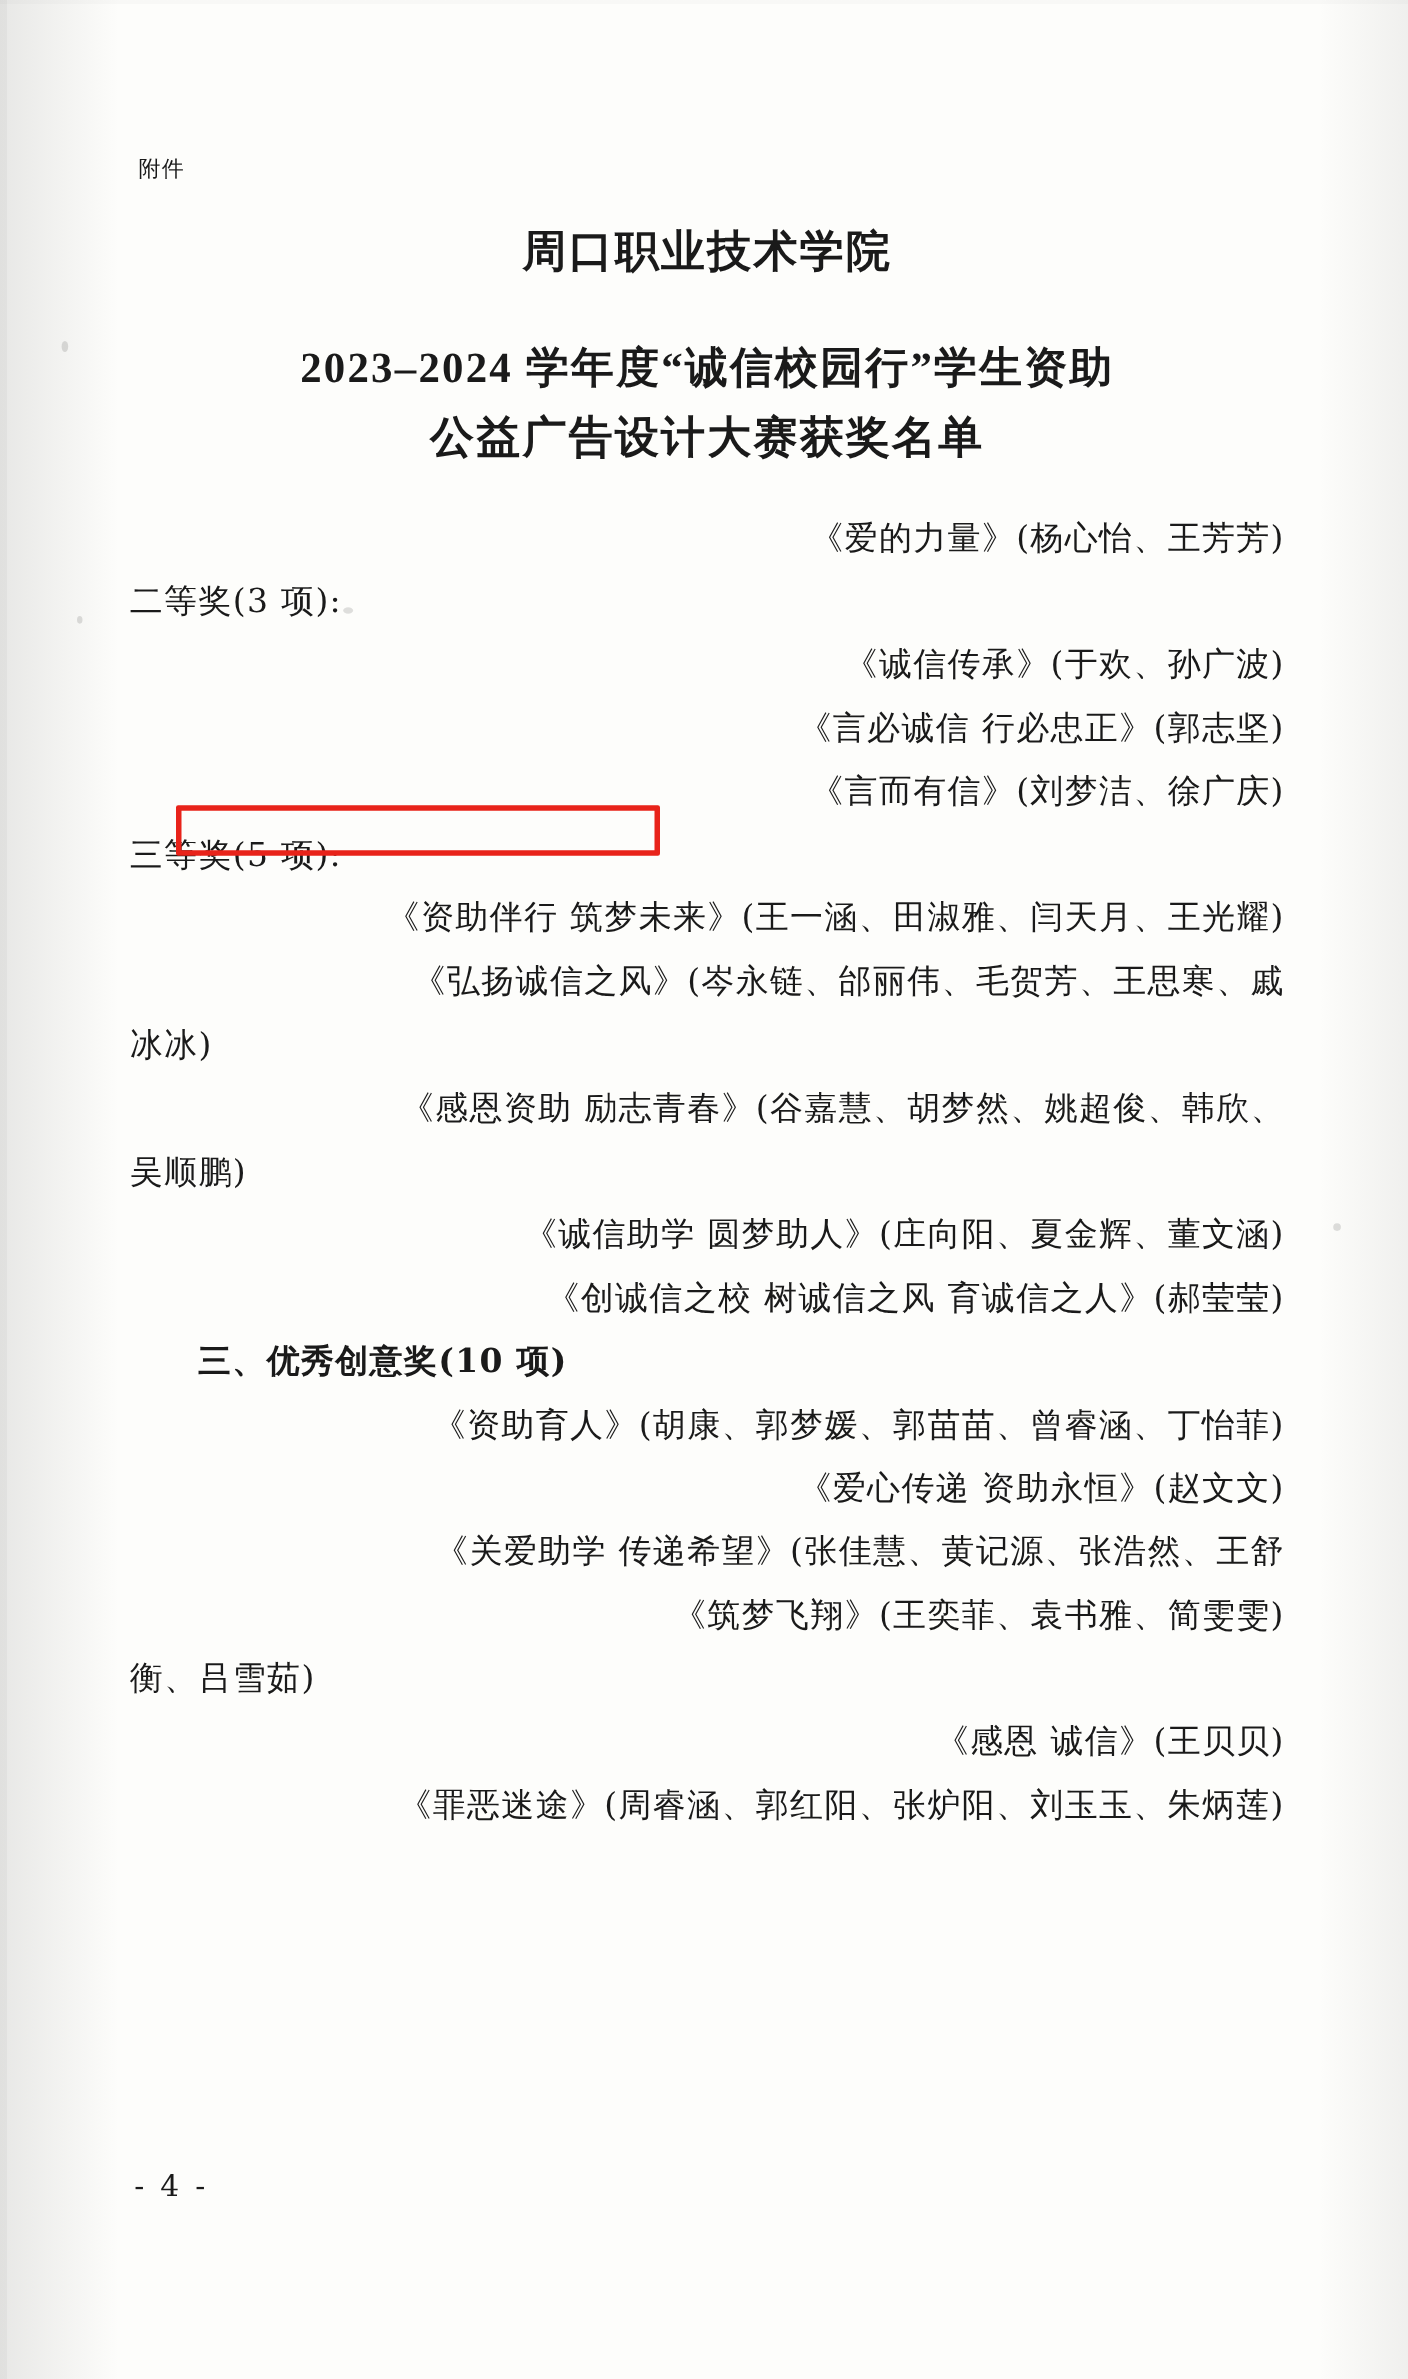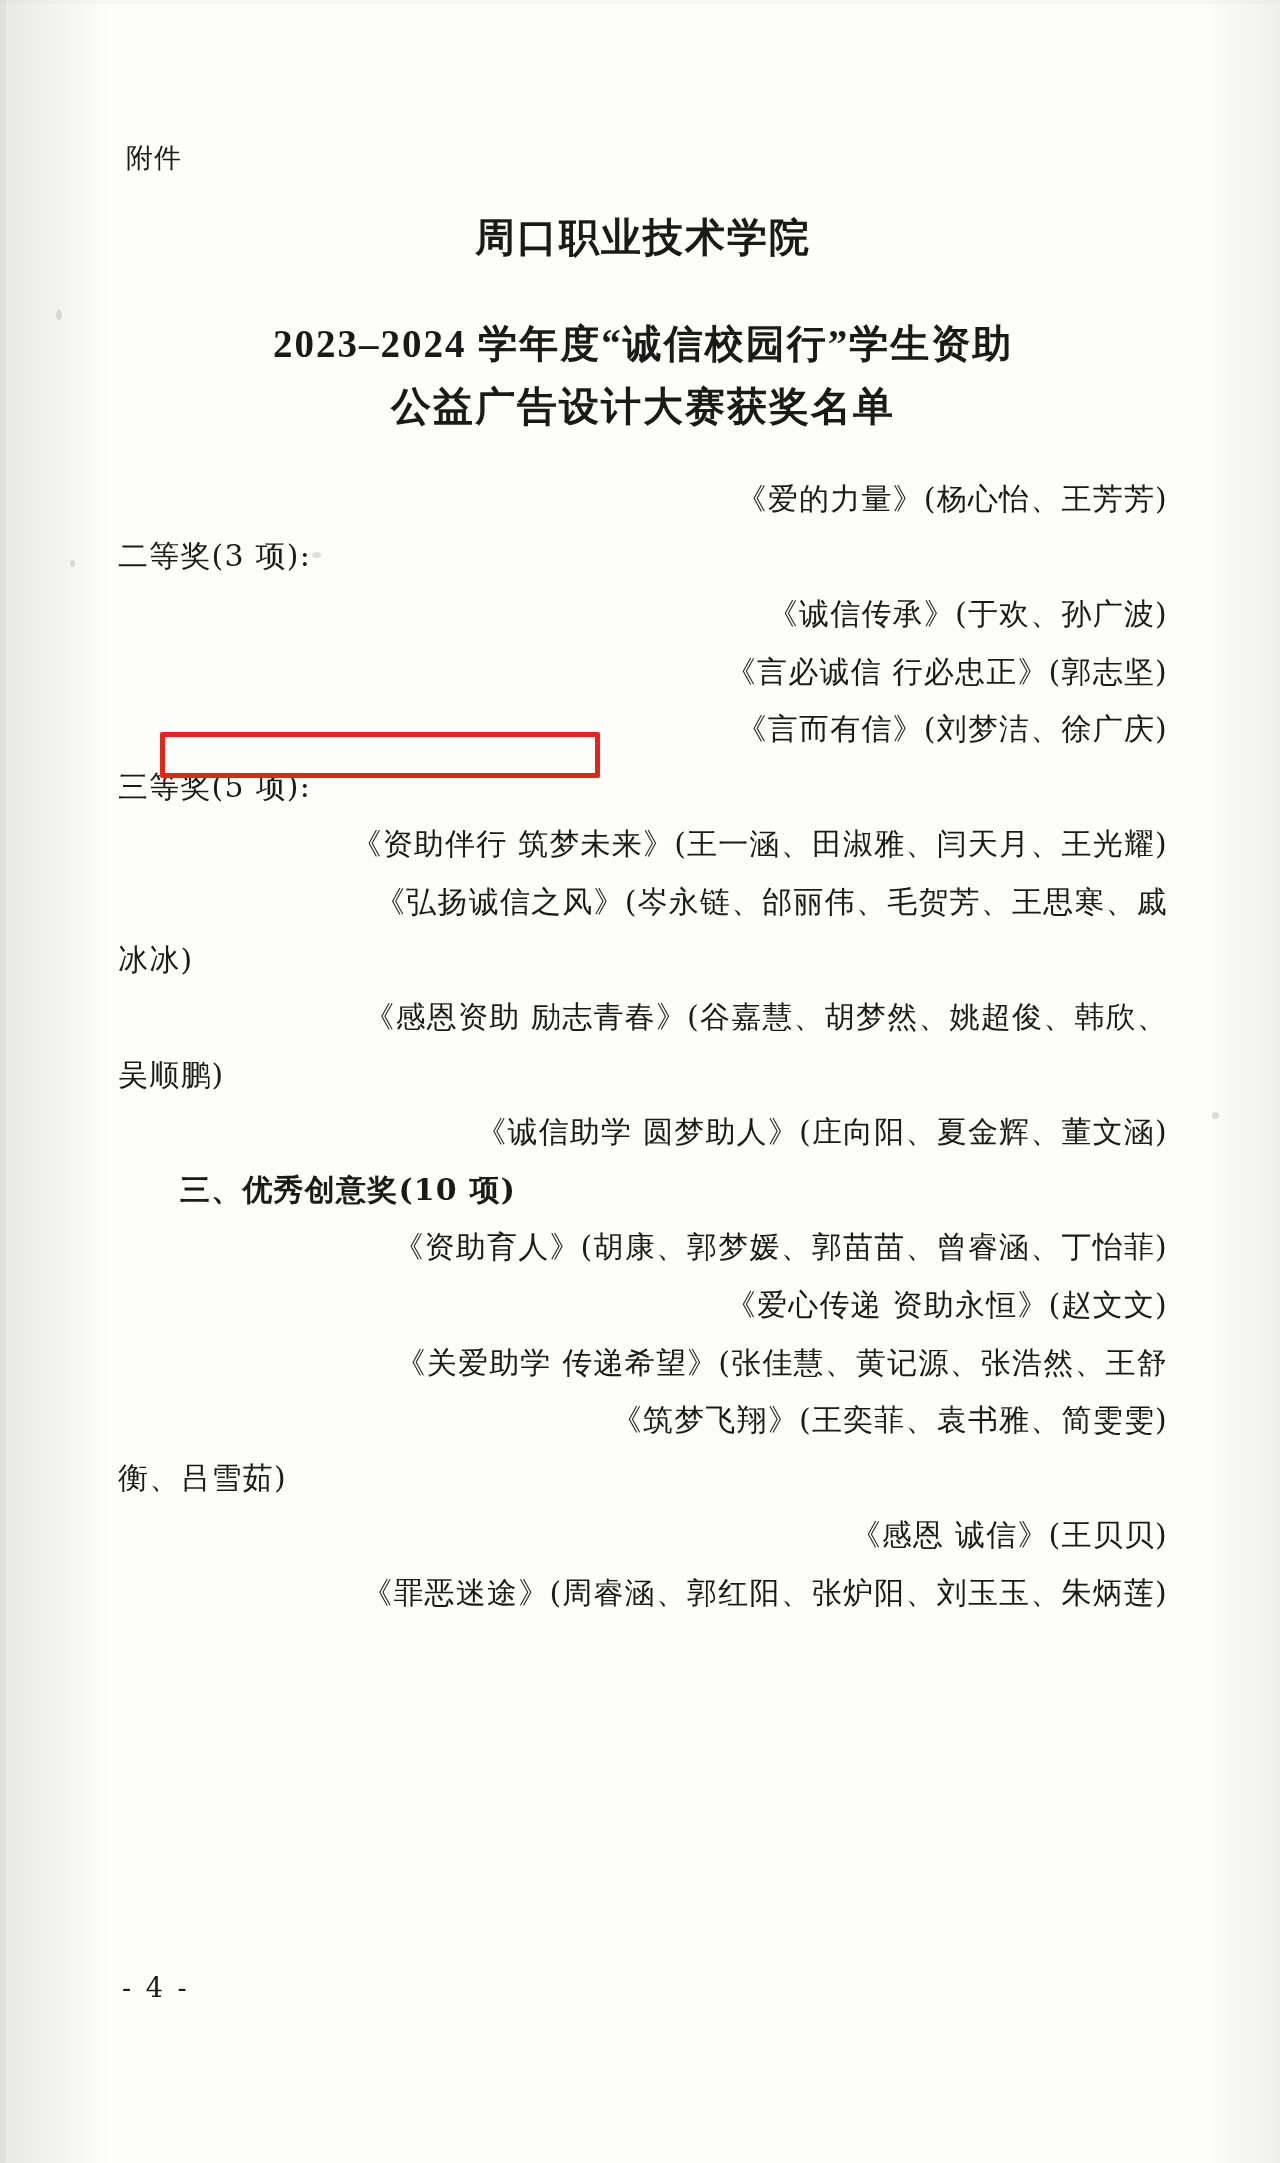--- a/index.html
+++ b/index.html
@@ -37,21 +37,21 @@
     background: linear-gradient(270deg, rgba(120,120,120,0.10), rgba(255,255,255,0) 90%);
     pointer-events: none;
   }
   .content {
     position: absolute;
     left: 118px;
     top: 140px;
     width: 1050px;
   }
   .attachment-label {
-    font-size: 27px;
+    font-size: 20px;
     letter-spacing: 1px;
     margin: 0 0 30px 8px;
   }
   .doc-title {
     text-align: center;
     font-weight: bold;
     font-size: 40px;
     line-height: 1.62;
     letter-spacing: 2px;
     margin: 0 auto;
@@ -144,20 +144,21 @@
       <div class="ln indent">《诚信传承》(于欢、孙广波)</div>
       <div class="ln indent">《言必诚信 行必忠正》(郭志坚)</div>
       <div class="ln indent highlight-row">《言而有信》(刘梦洁、徐广庆)</div>
       <div class="ln">三等奖(5 项):</div>
       <div class="ln indent">《资助伴行 筑梦未来》(王一涵、田淑雅、闫天月、王光耀)</div>
       <div class="ln indent">《弘扬诚信之风》(岑永链、邰丽伟、毛贺芳、王思寒、戚</div>
       <div class="ln cont">冰冰)</div>
       <div class="ln indent">《感恩资助 励志青春》(谷嘉慧、胡梦然、姚超俊、韩欣、</div>
       <div class="ln cont">吴顺鹏)</div>
       <div class="ln indent">《诚信助学 圆梦助人》(庄向阳、夏金辉、董文涵)</div>
+      <div class="ln indent">《创诚信之校 树诚信之风 育诚信之人》(郝莹莹)</div>
       <div class="ln section-head">三、优秀创意奖(10 项)</div>
       <div class="ln indent">《资助育人》(胡康、郭梦媛、郭苗苗、曾睿涵、丁怡菲)</div>
       <div class="ln indent">《爱心传递 资助永恒》(赵文文)</div>
       <div class="ln indent">《关爱助学 传递希望》(张佳慧、黄记源、张浩然、王舒</div>
       <div class="ln indent">《筑梦飞翔》(王奕菲、袁书雅、简雯雯)</div>
       <div class="ln cont">衡、吕雪茹)</div>
       <div class="ln indent">《感恩 诚信》(王贝贝)</div>
       <div class="ln indent">《罪恶迷途》(周睿涵、郭红阳、张炉阳、刘玉玉、朱炳莲)</div>
     </div>
 

